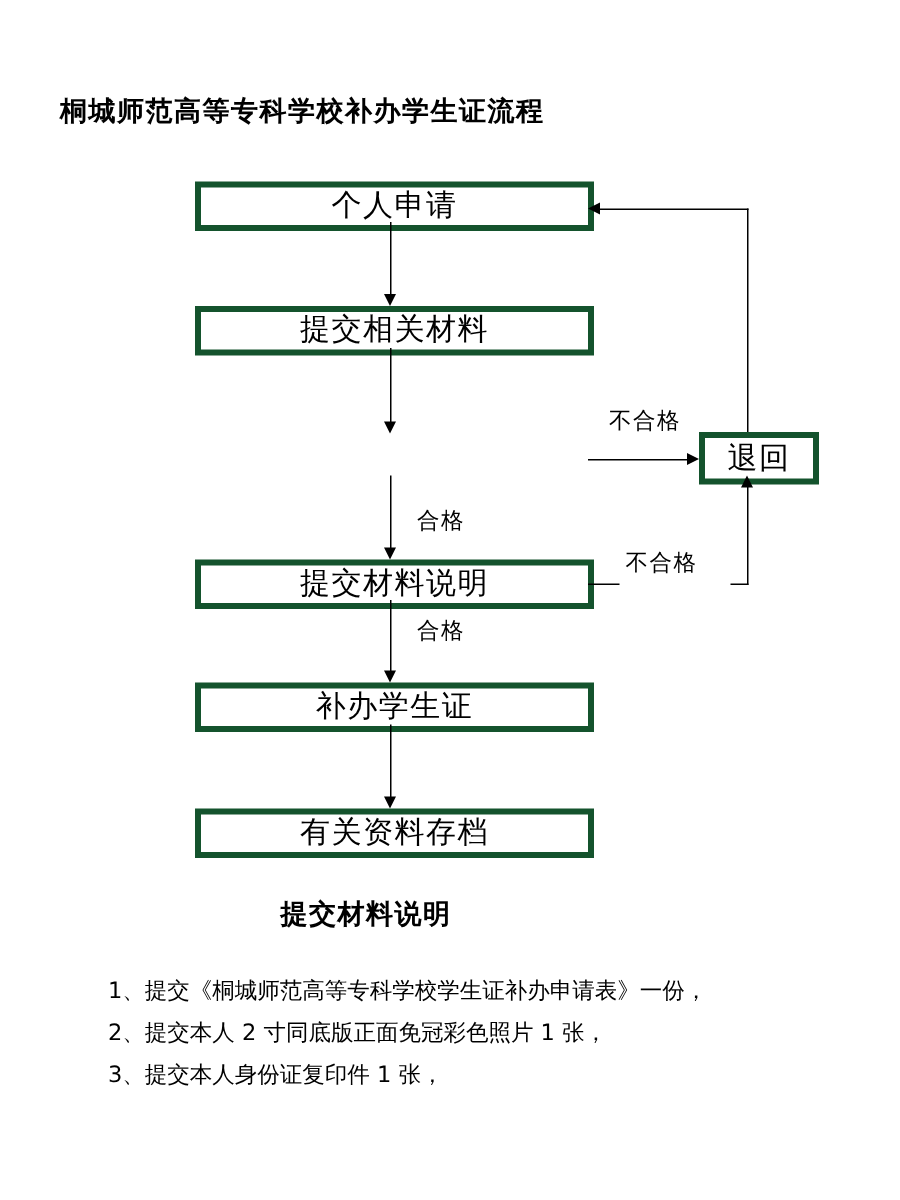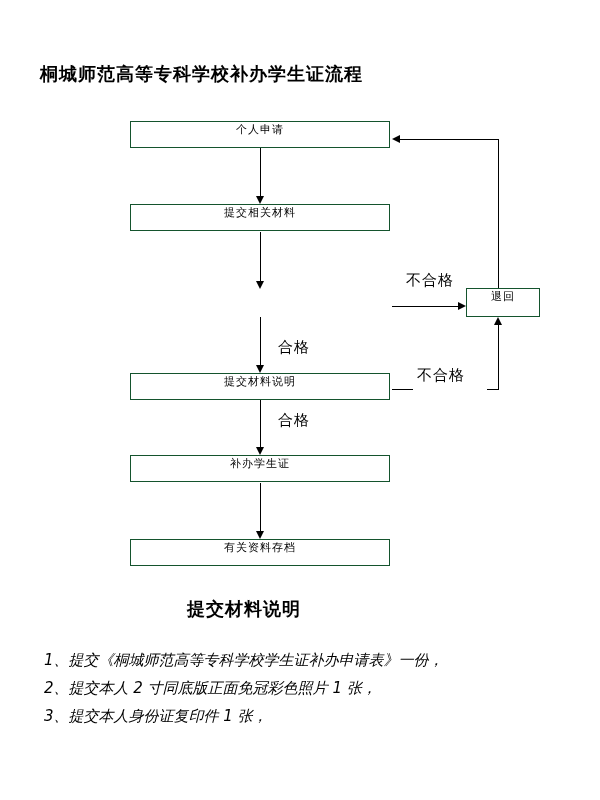--- a/index.html
+++ b/index.html
@@ -10,23 +10,23 @@
     color:#000000;
     font-family:"DejaVu Sans","Liberation Sans",sans-serif;
     overflow:hidden;
   }
   .doc-title{
     position:absolute;left:0;top:62px;width:600px;
     text-align:left;font-size:18px;font-weight:bold;letter-spacing:1px;padding-left:40px;
   }
   .fbox{
     position:absolute;left:130px;width:258px;height:25px;
-    border:1px solid #14532d;background:#fff;
-    display:flex;align-items:flex-start;justify-content:center;
-    font-size:11px;letter-spacing:1px;
+    border:4px solid #14532d;background:#fff;
+    display:flex;align-items:flex-end;justify-content:center;
+    font-size:20px;letter-spacing:1px;
   }
   .fbox.b1{top:121px}
   .fbox.b2{top:204px}
   .fbox.b3{top:289px}
   .fbox.b4{top:373px}
   .fbox.b5{top:455px}
   .fbox.b6{top:539px}
   .fbox.breturn{left:466px;top:288px;width:72px;height:27px;}
   .vline,.hline{position:absolute;background:#000;}
   .vline{width:1px;}
@@ -57,21 +57,21 @@
   .au1{left:494px;top:317px;}
   .edge-label{position:absolute;font-size:15px;letter-spacing:1px;white-space:nowrap;text-align:right;}
   .fail1{left:406px;top:271px;}
   .pass1{left:278px;top:338px;}
   .fail2{left:417px;top:366px;}
   .pass2{left:278px;top:411px;}
   .section-heading{
     position:absolute;left:0;top:597px;width:488px;
     text-align:center;font-size:18px;font-weight:bold;letter-spacing:1px;
   }
-  .notes{position:absolute;left:44px;top:646px;width:500px;font-size:15px;font-style:italic;}
+  .notes{position:absolute;left:72px;top:646px;width:500px;font-size:15px;}
   .notes .note-line{height:28px;line-height:28px;white-space:nowrap;}
 </style>
 </head>
 <body>
 
 <div class="page">
 
   <div class="doc-title">桐城师范高等专科学校补办学生证流程</div>
 
   <div class="fbox b1">

